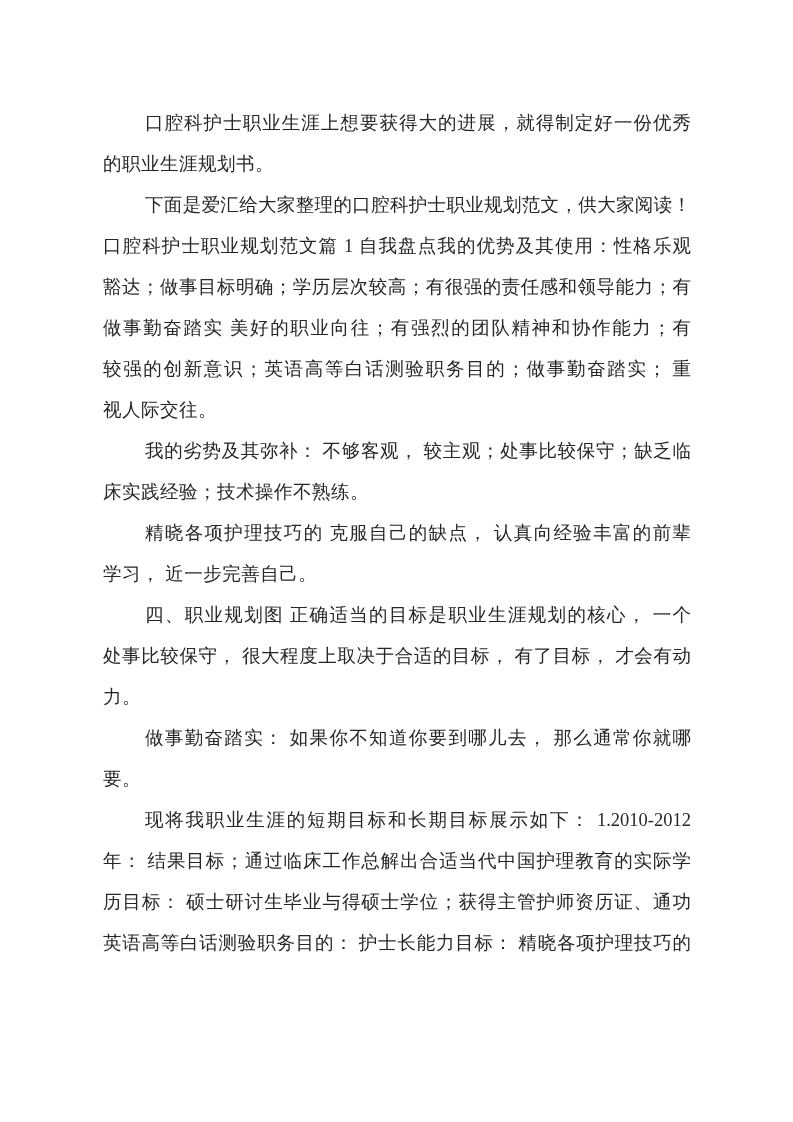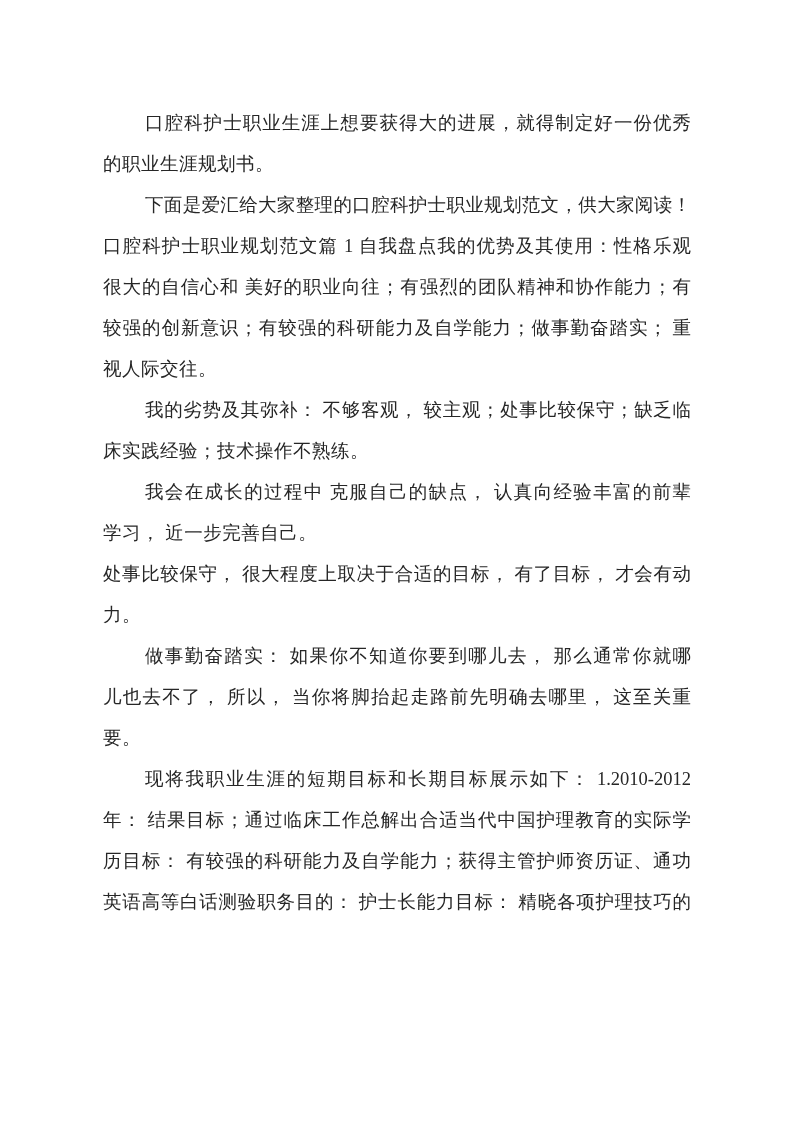--- a/index.html
+++ b/index.html
@@ -55,41 +55,42 @@
   <div class="content" style="color: rgb(38, 38, 38);">
       <div class="para">
         <div class="line first-indent">口腔科护士职业生涯上想要获得大的进展，就得制定好一份优秀</div>
         <div class="line para-end">的职业生涯规划书。</div>
       </div>
       <div class="para">
         <div class="line first-indent">下面是爱汇给大家整理的口腔科护士职业规划范文，供大家阅读！</div>
       </div>
       <div class="para">
         <div class="line">口腔科护士职业规划范文篇 1 自我盘点我的优势及其使用：性格乐观</div>
-        <div class="line">很大的自信心和 美好的职业向往；有强烈的团队精神和协作能力；有</div>
-        <div class="line">较强的创新意识；有较强的科研能力及自学能力；做事勤奋踏实； 重</div>
+        <div class="line">豁达；做事目标明确；学历层次较高；有很强的责任感和领导能力；有</div>
+        <div class="line">做事勤奋踏实 美好的职业向往；有强烈的团队精神和协作能力；有</div>
+        <div class="line">较强的创新意识；英语高等白话测验职务目的；做事勤奋踏实； 重</div>
         <div class="line para-end">视人际交往。</div>
       </div>
       <div class="para">
         <div class="line first-indent">我的劣势及其弥补： 不够客观， 较主观；处事比较保守；缺乏临</div>
         <div class="line para-end">床实践经验；技术操作不熟练。</div>
       </div>
       <div class="para">
-        <div class="line first-indent">我会在成长的过程中 克服自己的缺点， 认真向经验丰富的前辈</div>
+        <div class="line first-indent">精晓各项护理技巧的 克服自己的缺点， 认真向经验丰富的前辈</div>
         <div class="line para-end">学习， 近一步完善自己。</div>
       </div>
       <div class="para">
+        <div class="line first-indent">四、职业规划图 正确适当的目标是职业生涯规划的核心， 一个</div>
         <div class="line">处事比较保守， 很大程度上取决于合适的目标， 有了目标， 才会有动</div>
         <div class="line para-end">力。</div>
       </div>
       <div class="para">
         <div class="line first-indent">做事勤奋踏实： 如果你不知道你要到哪儿去， 那么通常你就哪</div>
-        <div class="line">儿也去不了， 所以， 当你将脚抬起走路前先明确去哪里， 这至关重</div>
         <div class="line para-end">要。</div>
       </div>
       <div class="para">
         <div class="line first-indent">现将我职业生涯的短期目标和长期目标展示如下： 1.2010-2012</div>
         <div class="line">年： 结果目标；通过临床工作总解出合适当代中国护理教育的实际学</div>
-        <div class="line">历目标： 有较强的科研能力及自学能力；获得主管护师资历证、通功</div>
+        <div class="line">历目标： 硕士研讨生毕业与得硕士学位；获得主管护师资历证、通功</div>
         <div class="line">英语高等白话测验职务目的： 护士长能力目标： 精晓各项护理技巧的</div>
       </div>
     </div>
 </div>
 
 </body></html>

